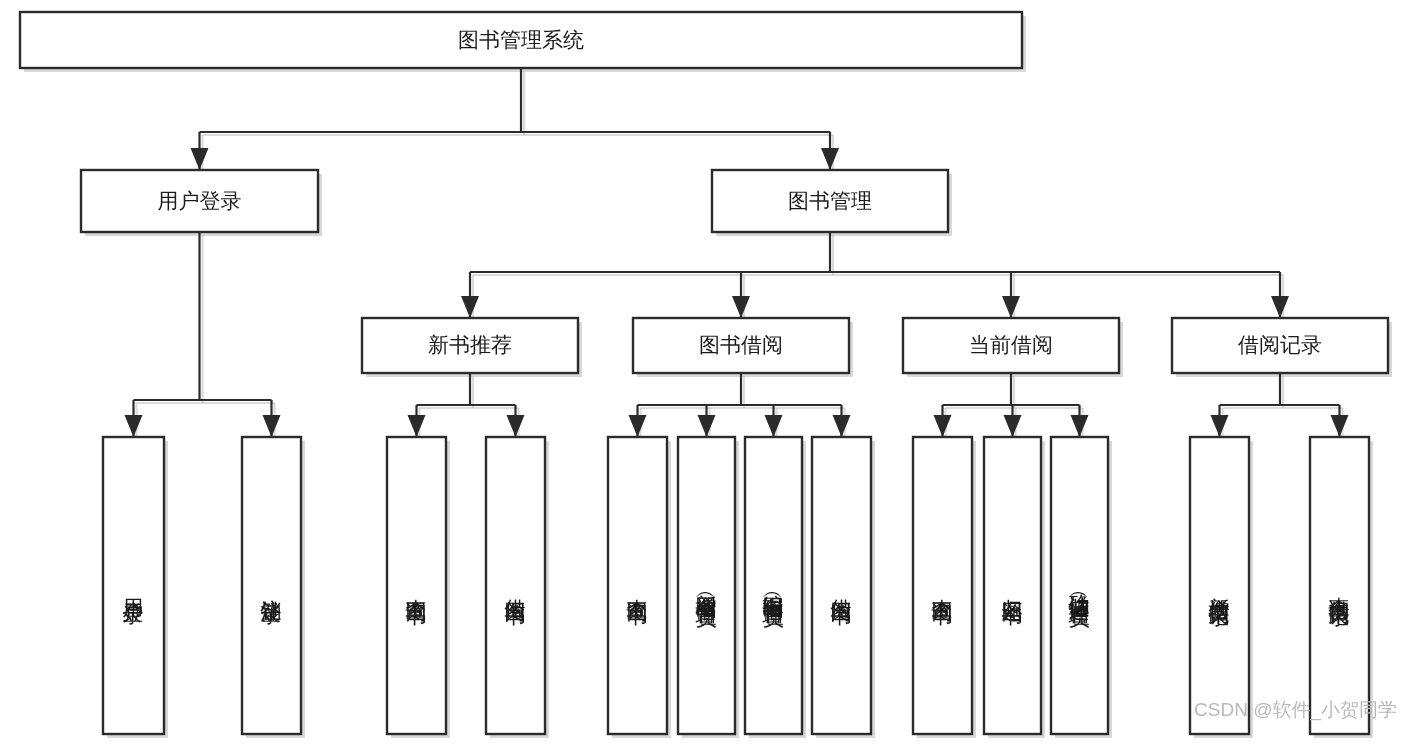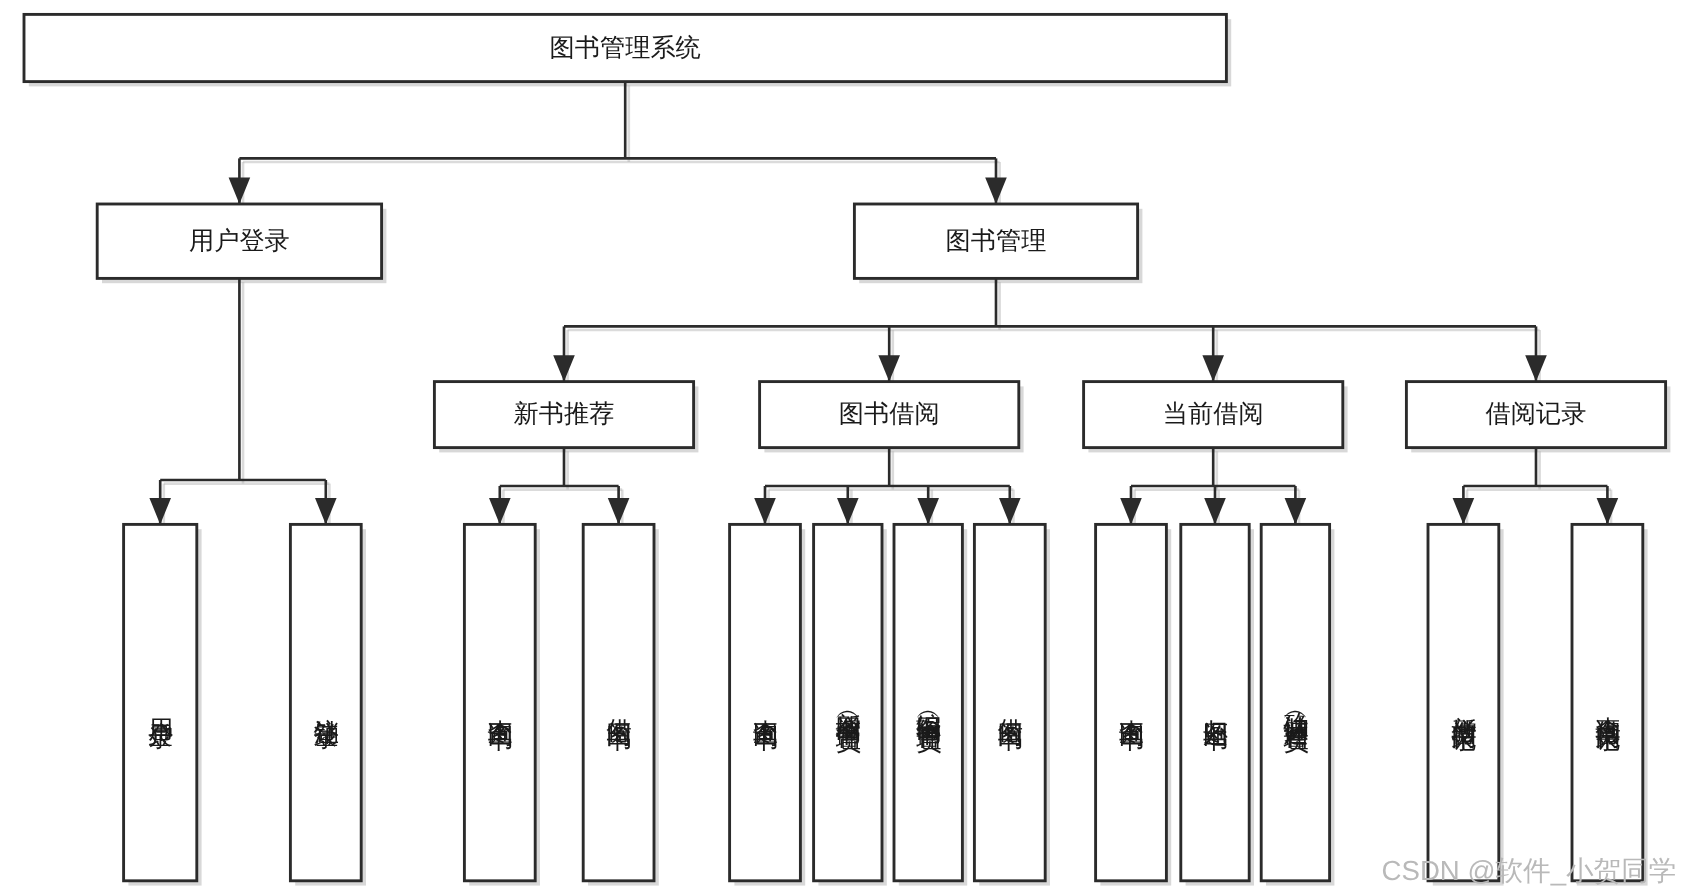--- a/index.html
+++ b/index.html
@@ -69,23 +69,23 @@
     font-family: "Liberation Sans", "DejaVu Sans", sans-serif;
     font-size: 21px;
     color: #1a1a1a;
     letter-spacing: 2px;
     line-height: 1;
     white-space: nowrap;
   }
   .watermark {
     position: absolute;
     right: 8px;
-    bottom: 6px;
-    font-family: "Liberation Sans", "DejaVu Sans", sans-serif;
-    font-size: 23px;
+    bottom: 24px;
+    font-family: "Liberation Sans", "DejaVu Sans", sans-serif;
+    font-size: 19px;
     color: #b9b9b9;
     white-space: nowrap;
     pointer-events: none;
   }
 </style>
 </head>
 <body>
 
 <div id="diagram-root">
 

